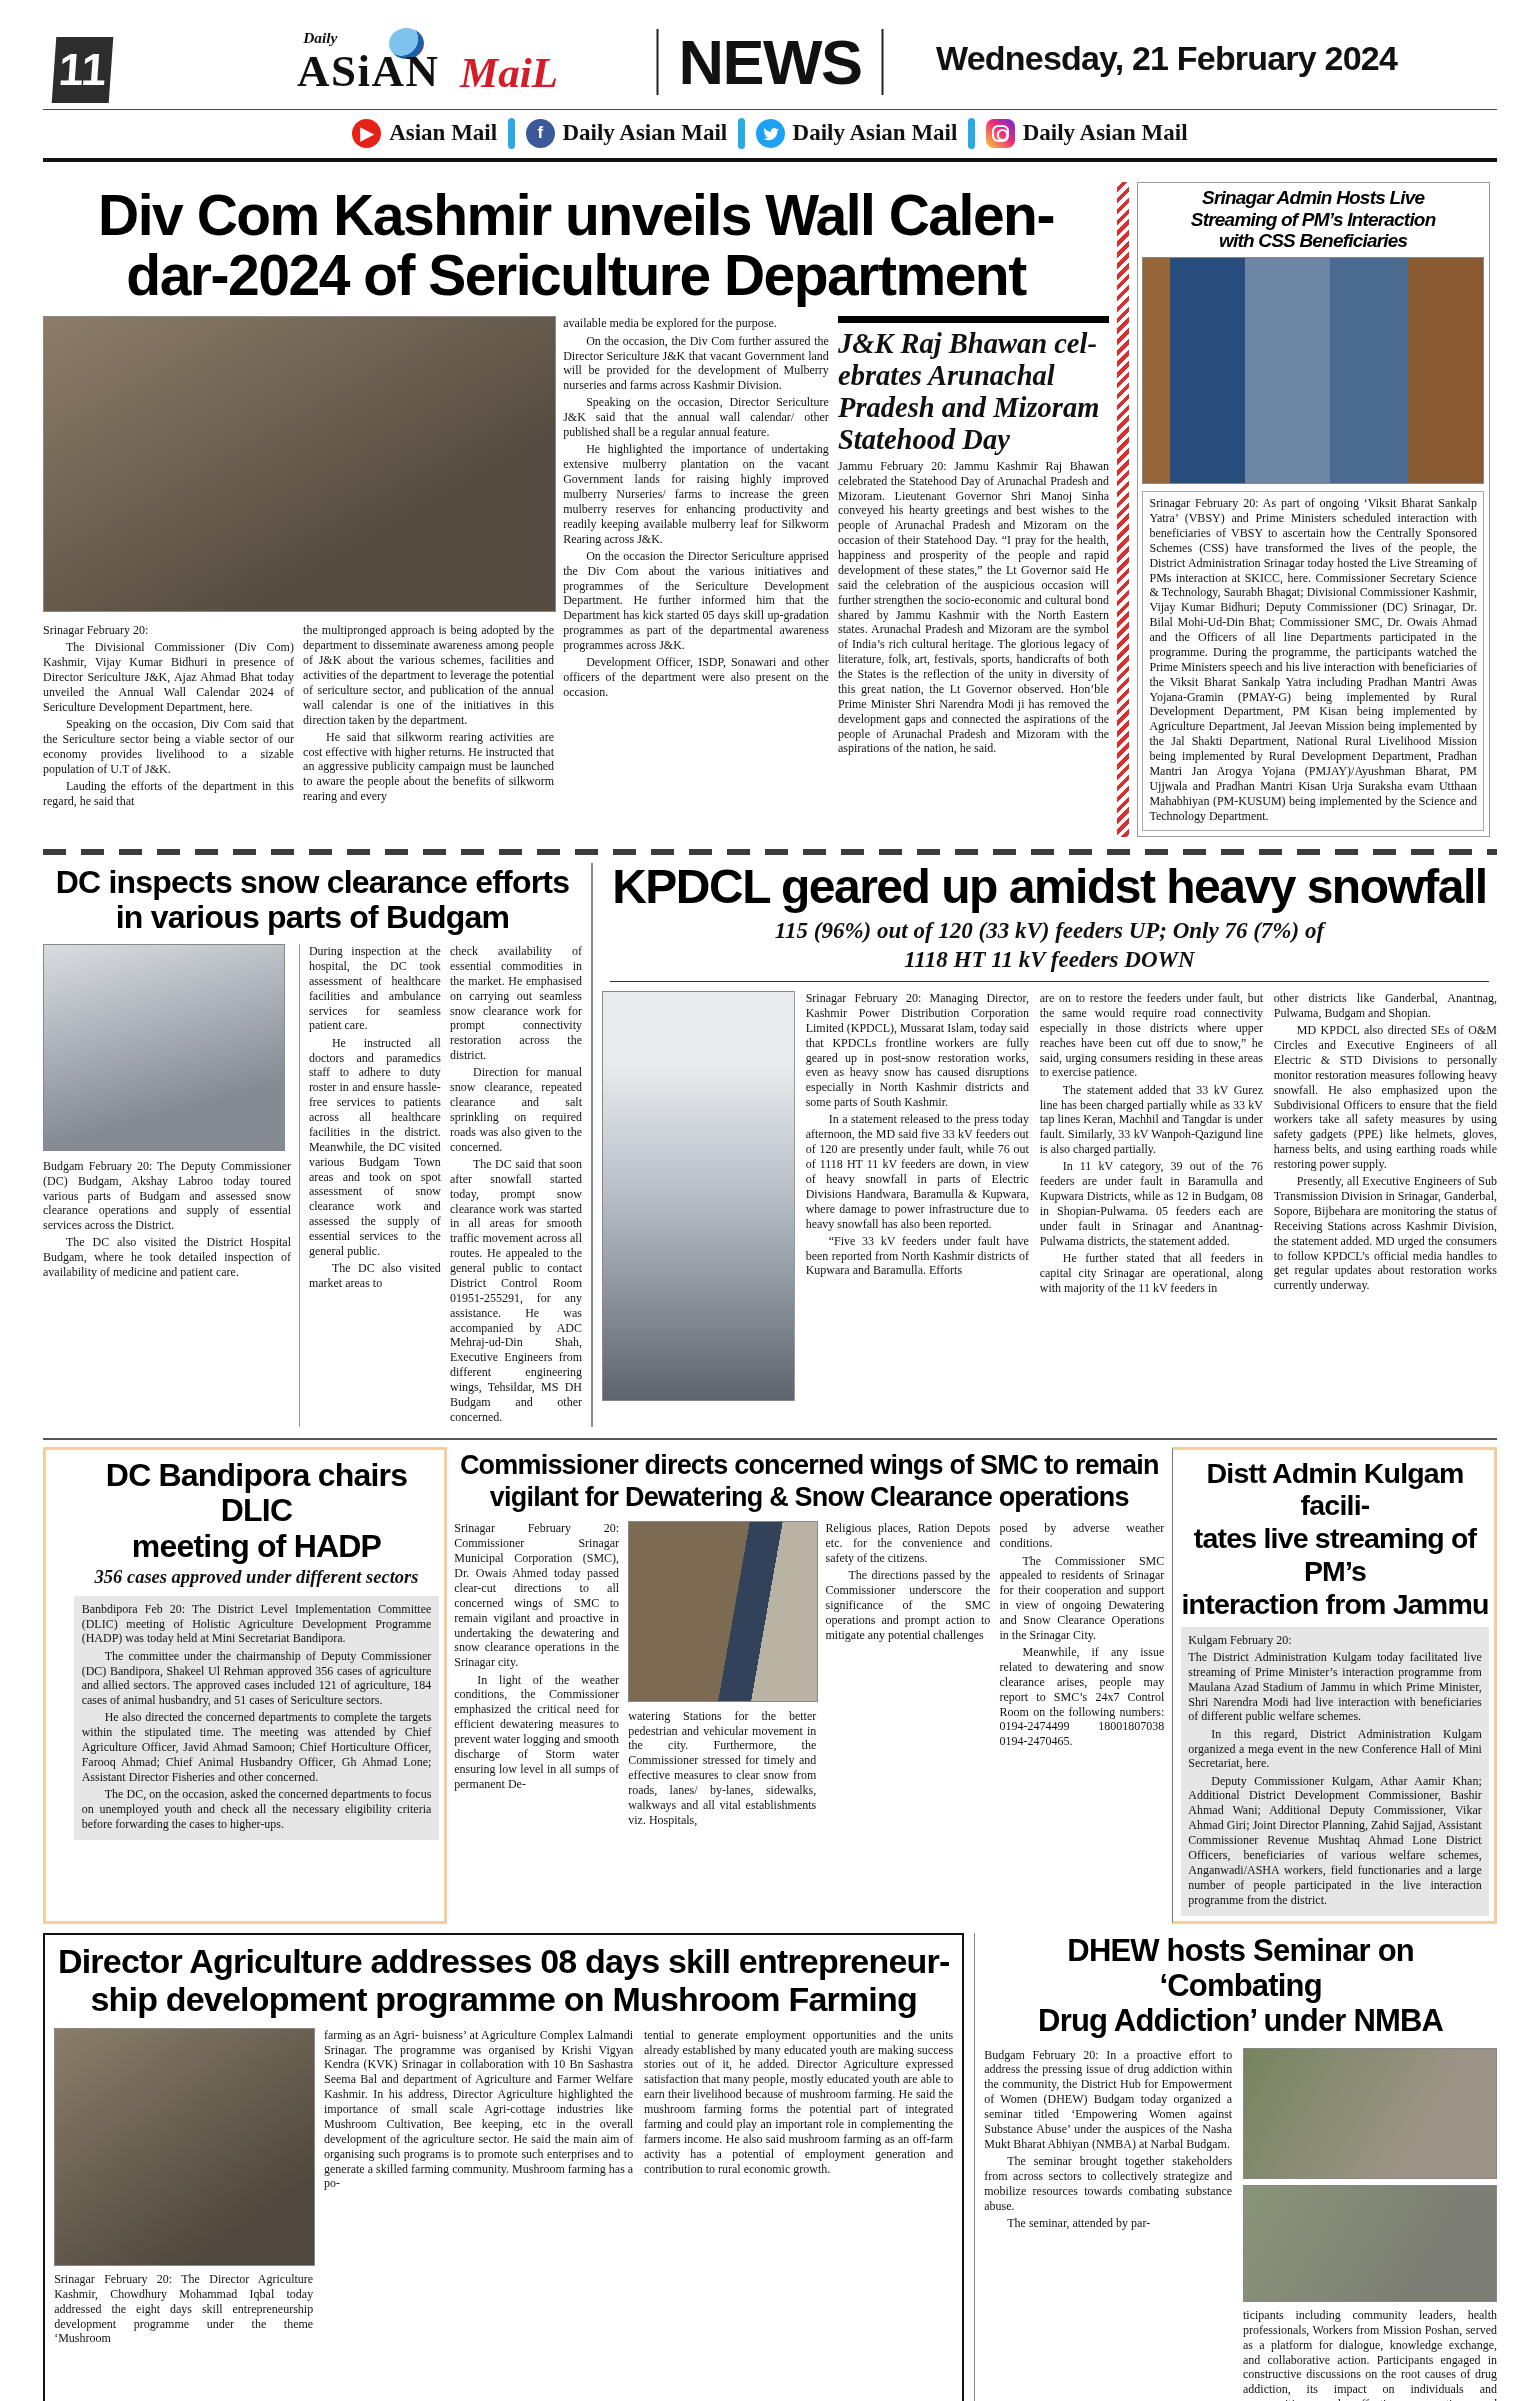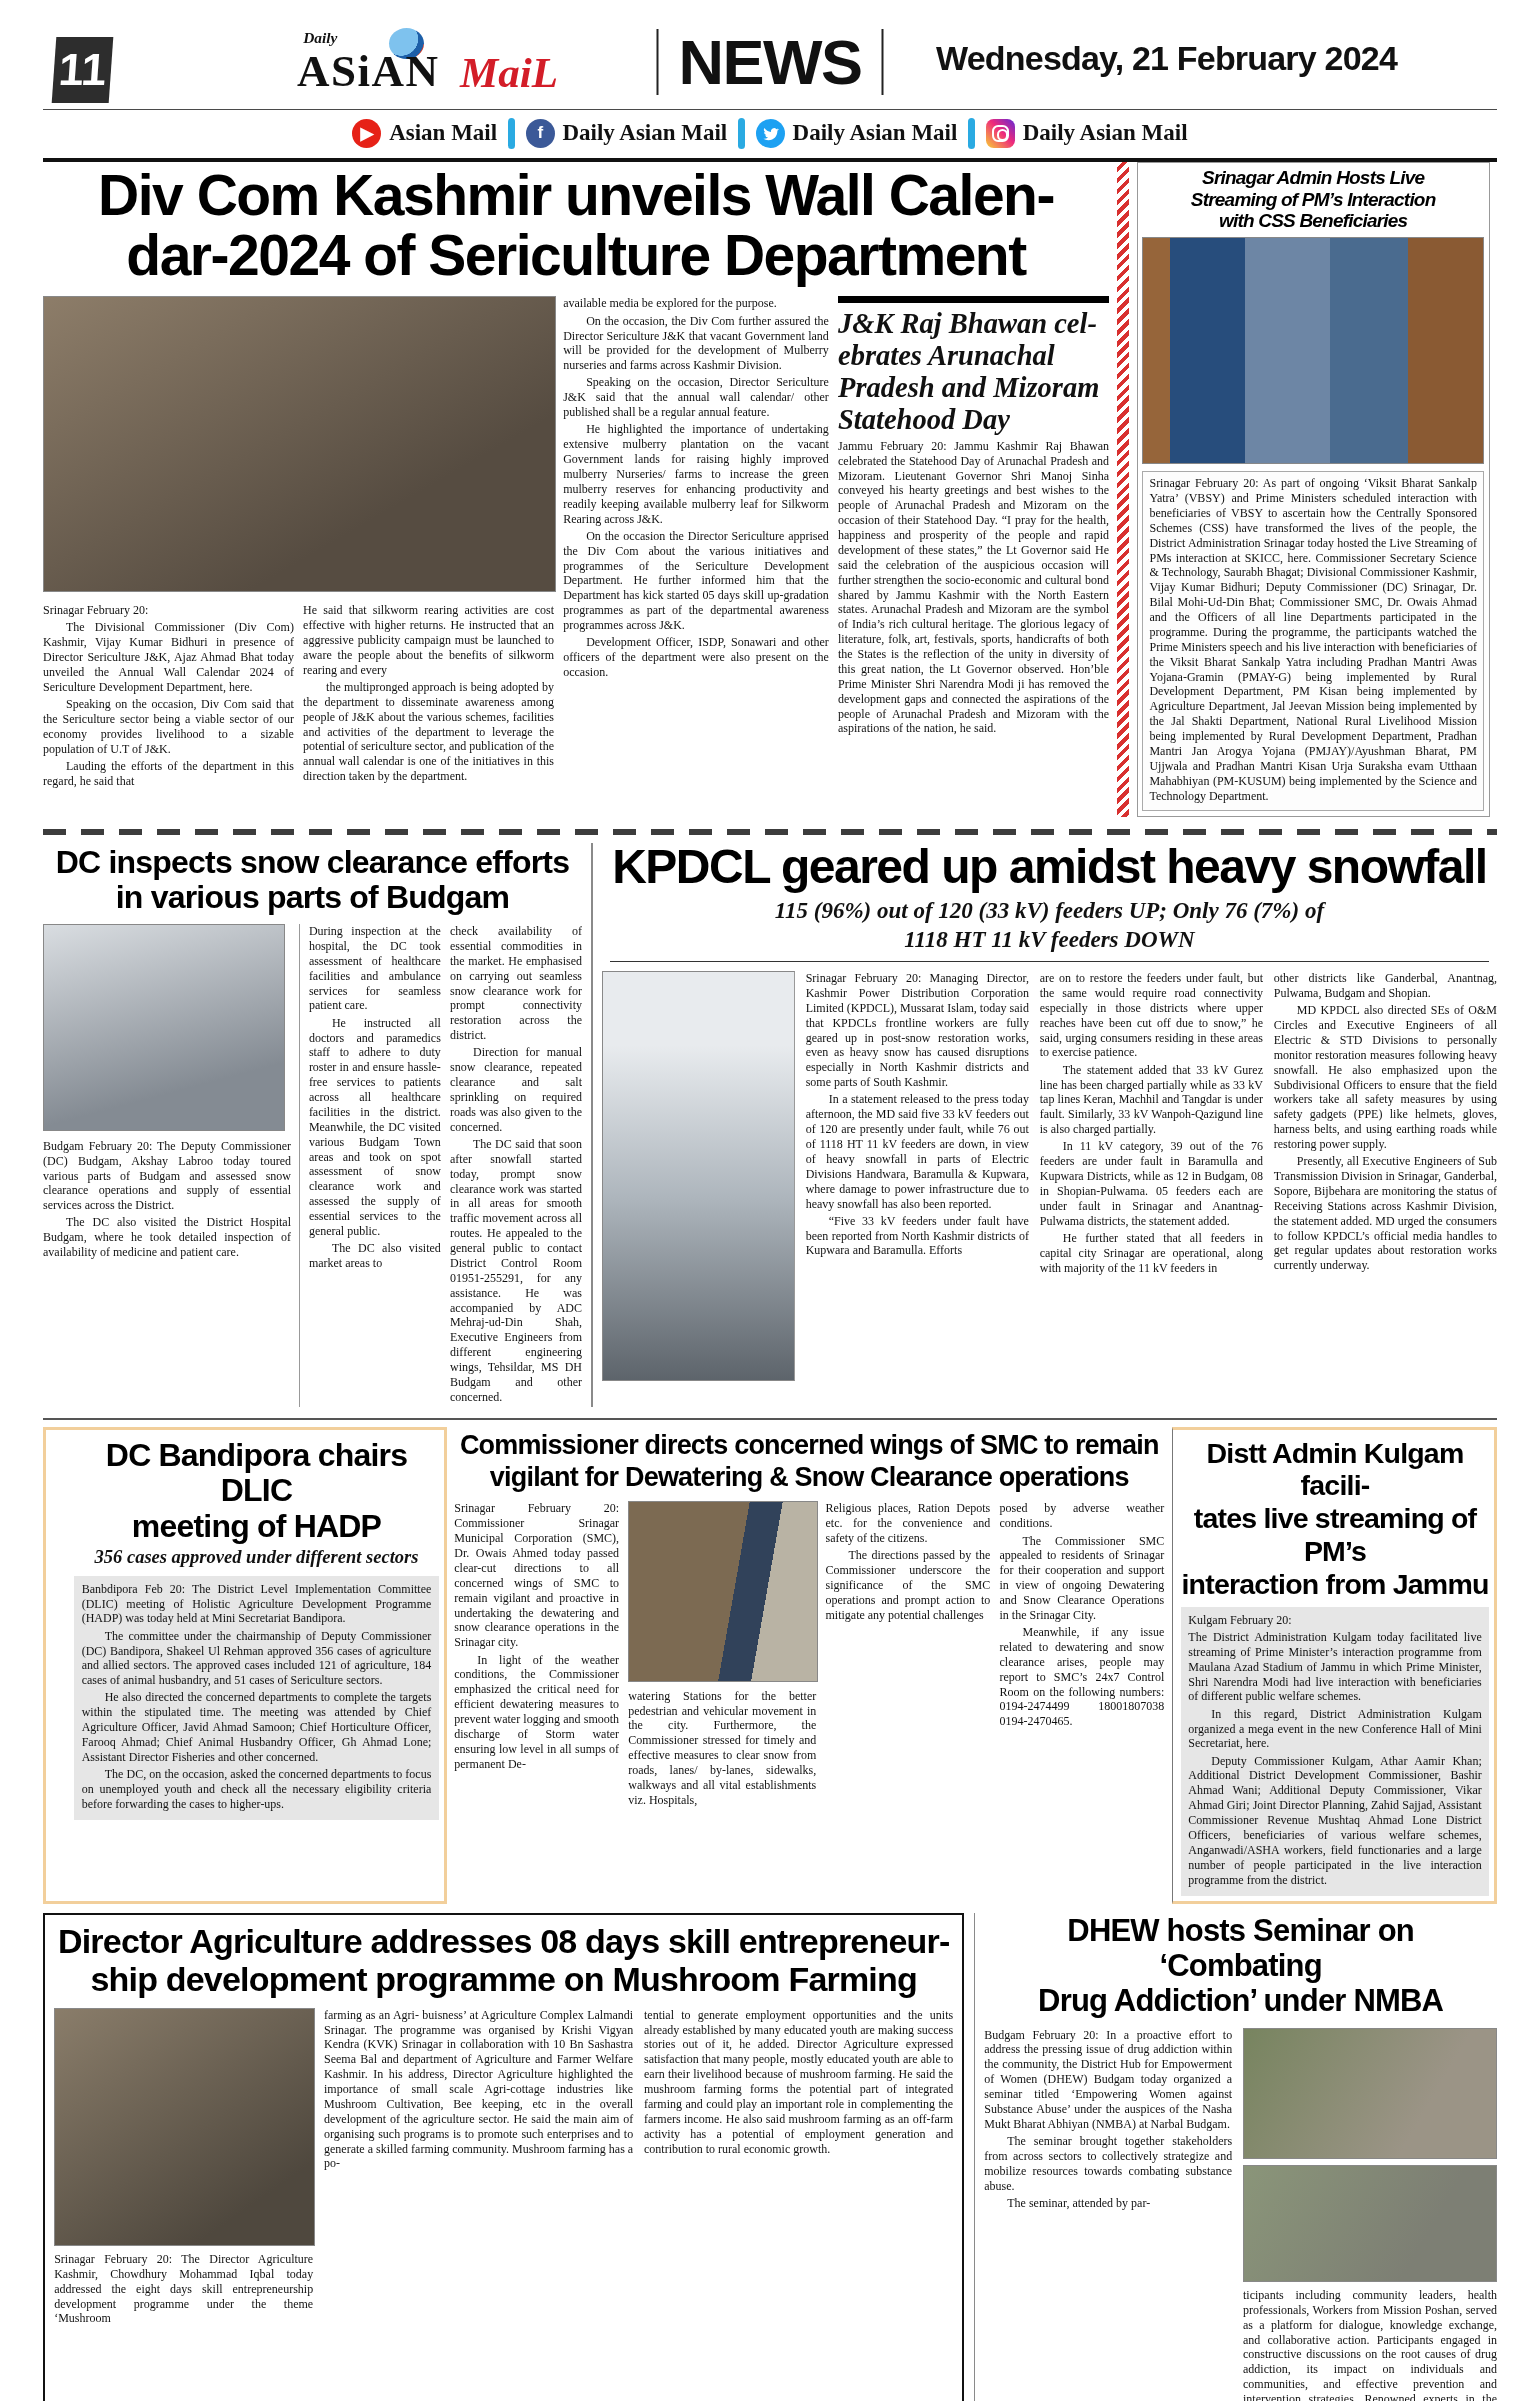--- a/index.html
+++ b/index.html
@@ -43,21 +43,21 @@
   .cols p{margin:0 0 2.3px 0;text-indent:23px;text-align:justify;font-size:12px;line-height:1.24;
           hyphens:auto;-webkit-hyphens:auto;}
   .cont p:first-child{text-indent:0;}
   .dateline{text-indent:0 !important;}
   .col{flex:1;}
   .photo{background:linear-gradient(160deg,#b9b2a6,#6f675c);border:0.8px solid #888;}
   .vrule{width:1.5px;background:#8a8a8a;}
   .h-sans{font-family:"Liberation Sans",sans-serif;font-weight:bold;letter-spacing:-0.8px;color:#000;}
 
   
-  .row1{display:flex;gap:7.7px;margin-top:0;}
+  .row1{display:flex;gap:7.7px;margin-top:20px;}
   .row1-left{width:1066px;}
   .main-headline{text-align:center;font-size:57px;line-height:1.06;letter-spacing:-1.5px;margin:3.1px 0 10.8px 0;}
   .main-body{display:flex;gap:9.2px;}
   .main-photo-group{width:511px;}
   .main-photo{width:511px;height:294px;background:linear-gradient(150deg,#8d7d69,#564c41 70%);}
   .main-photo-cols{display:flex;gap:9.2px;margin-top:10.8px;}
   .rajbhawan{width:271px;border-top:7.7px solid #000;padding-top:4.6px;}
   .rajbhawan-headline{font-style:italic;font-weight:bold;text-align:left;font-size:28.5px;line-height:1.12;margin-bottom:3.1px;}
   .stripe{width:12.3px;background:repeating-linear-gradient(135deg,#fff 0 3.8px,#d8302f 3.8px 7.7px);}
   .row1-right{width:353px;}
@@ -172,22 +172,22 @@
           <div class="main-photo-group">
             <div class="main-photo photo"></div>
             <div class="main-photo-cols">
               <div class="col cols cont">
                   <p>Srinagar February 20:</p>
                   <p>The Divisional Commissioner (Div Com) Kashmir, Vijay Kumar Bidhuri in presence of Director Sericulture J&amp;K, Ajaz Ahmad Bhat today unveiled the Annual Wall Calendar 2024 of Sericulture Development Department, here.</p>
                   <p>Speaking on the occasion, Div Com said that the Sericulture sector being a viable sector of our economy provides livelihood to a sizable population of U.T of J&amp;K.</p>
                   <p>Lauding the efforts of the department in this regard, he said that</p>
                 </div>
               <div class="col cols cont">
+                  <p>the multipronged approach is being adopted by the department to disseminate awareness among people of J&amp;K about the various schemes, facilities and activities of the department to leverage the potential of sericulture sector, and publication of the annual wall calendar is one of the initiatives in this direction taken by the department.</p>
                   <p>He said that silkworm rearing activities are cost effective with higher returns. He instructed that an aggressive publicity campaign must be launched to aware the people about the benefits of silkworm rearing and every</p>
-                  <p>the multipronged approach is being adopted by the department to disseminate awareness among people of J&amp;K about the various schemes, facilities and activities of the department to leverage the potential of sericulture sector, and publication of the annual wall calendar is one of the initiatives in this direction taken by the department.</p>
                 </div>
             </div>
           </div>
           <div class="col cols cont" style="max-width:266px;">
               <p>available media be explored for the purpose.</p>
               <p>On the occasion, the Div Com further assured the Director Sericulture J&amp;K that vacant Government land will be provided for the development of Mulberry nurseries and farms across Kashmir Division.</p>
               <p>Speaking on the occasion, Director Sericulture J&amp;K said that the annual wall calendar/ other published shall be a regular annual feature.</p>
               <p>He highlighted the importance of undertaking extensive mulberry plantation on the vacant Government lands for raising highly improved mulberry Nurseries/ farms to increase the green mulberry reserves for enhancing productivity and readily keeping available mulberry leaf for Silkworm Rearing across J&amp;K.</p>
               <p>On the occasion the Director Sericulture apprised the Div Com about the various initiatives and programmes of the Sericulture Development Department. He further informed him that the Department has kick started 05 days skill up-gradation programmes as part of the departmental awareness programmes across J&amp;K.</p>
               <p>Development Officer, ISDP, Sonawari and other officers of the department were also present on the occasion.</p>

